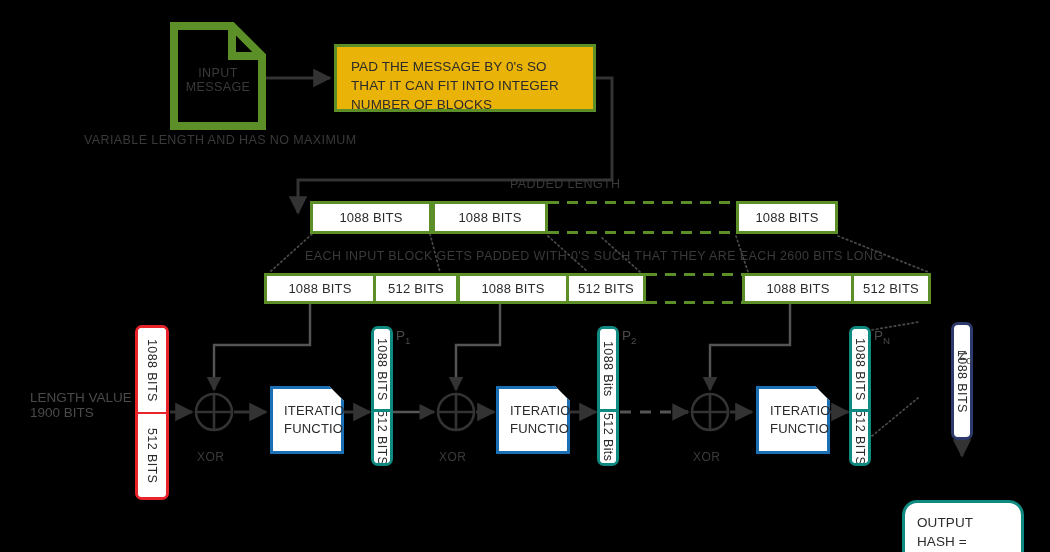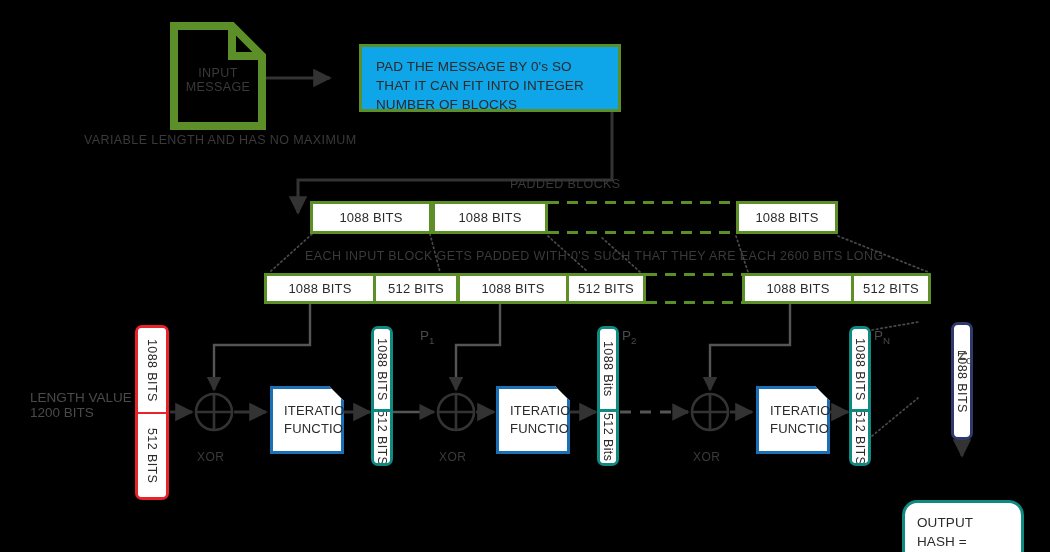--- a/index.html
+++ b/index.html
@@ -24,23 +24,22 @@
 
   
   .docicon{width:96px;height:108px;}
 
   
   .gbox{
     background:#fff;border:3px solid #5c8f27;
     display:flex;align-items:center;justify-content:center;
   }
   .pad-desc{
-    background:#0ea5e9;border:3px solid #5c8f27;
+    background:#eab308;border:3px solid #5c8f27;
     padding:10px 12px 10px 14px;
-    margin-left:25px;
   }
 
   
   .vstack{display:flex;flex-direction:column;background:#fff;}
   .vcell{
     background:#fff;display:flex;align-items:center;justify-content:center;
     overflow:hidden;
   }
   .vtext{
     writing-mode:vertical-rl;text-orientation:mixed;
@@ -155,21 +154,21 @@
   <div class="abs" style="left:176px;top:66px;width:84px;text-align:center;">
     <div class="caption">INPUT</div>
     <div class="caption">MESSAGE</div>
   </div>
   <div class="abs caption" style="left:84px;top:133px;">VARIABLE LENGTH AND HAS NO MAXIMUM</div>
 
   <div class="abs pad-desc" style="left:334px;top:44px;width:262px;height:68px;">
     <div class="boxtext">PAD THE MESSAGE BY 0's SO THAT IT CAN FIT INTO INTEGER NUMBER OF BLOCKS</div>
   </div>
 
-  <div class="abs caption" style="left:510px;top:177px;">PADDED BLOCKS</div>
+  <div class="abs caption" style="left:510px;top:177px;">PADDED LENGTH</div>
 
   <div class="abs gbox" style="left:310px;top:201px;width:122px;height:33px;">
     <span class="blocklabel">1088 BITS</span>
   </div>
   <div class="abs gbox" style="left:432px;top:201px;width:116px;height:33px;">
     <span class="blocklabel">1088 BITS</span>
   </div>
 
   <div class="abs" style="left:548px;top:201px;width:188px;height:3px;
        background:repeating-linear-gradient(90deg,#5c8f27 0 11px,transparent 11px 19px);"></div>
@@ -202,21 +201,21 @@
 
   <div class="abs gbox" style="left:742px;top:273px;width:112px;height:31px;">
     <span class="blocklabel">1088 BITS</span>
   </div>
   <div class="abs gbox" style="left:851px;top:273px;width:80px;height:31px;">
     <span class="blocklabel">512 BITS</span>
   </div>
 
   <div class="abs" style="left:30px;top:390px;">
     <div class="smalllabel">LENGTH VALUE</div>
-    <div class="smalllabel">1200 BITS</div>
+    <div class="smalllabel">1900 BITS</div>
   </div>
   <div class="abs redstack vstack" style="left:135px;top:325px;width:34px;height:175px;">
     <div class="vcell" style="flex:0 0 84px;">
       <span class="vtext">1088 BITS</span>
     </div>
     <div class="divider-red"></div>
     <div class="vcell" style="flex:1;">
       <span class="vtext">512 BITS</span>
     </div>
   </div>
@@ -242,21 +241,21 @@
 
   <div class="abs tealstack vstack" style="left:371px;top:326px;width:22px;height:140px;">
     <div class="vcell" style="flex:0 0 80px;">
       <span class="vtext">1088 BITS</span>
     </div>
     <div class="divider-teal"></div>
     <div class="vcell" style="flex:1;">
       <span class="vtext">512 BITS</span>
     </div>
   </div>
-  <div class="abs smalllabel" style="left:396px;top:328px;margin-left:24px;">
+  <div class="abs smalllabel" style="left:396px;top:328px;">
     <span>P</span><sub>1</sub>
   </div>
 
   <div class="abs tealstack vstack" style="left:597px;top:326px;width:22px;height:140px;">
     <div class="vcell" style="flex:0 0 80px;">
       <span class="vtext">1088 Bits</span>
     </div>
     <div class="divider-teal"></div>
     <div class="vcell" style="flex:1;">
       <span class="vtext">512 Bits</span>

